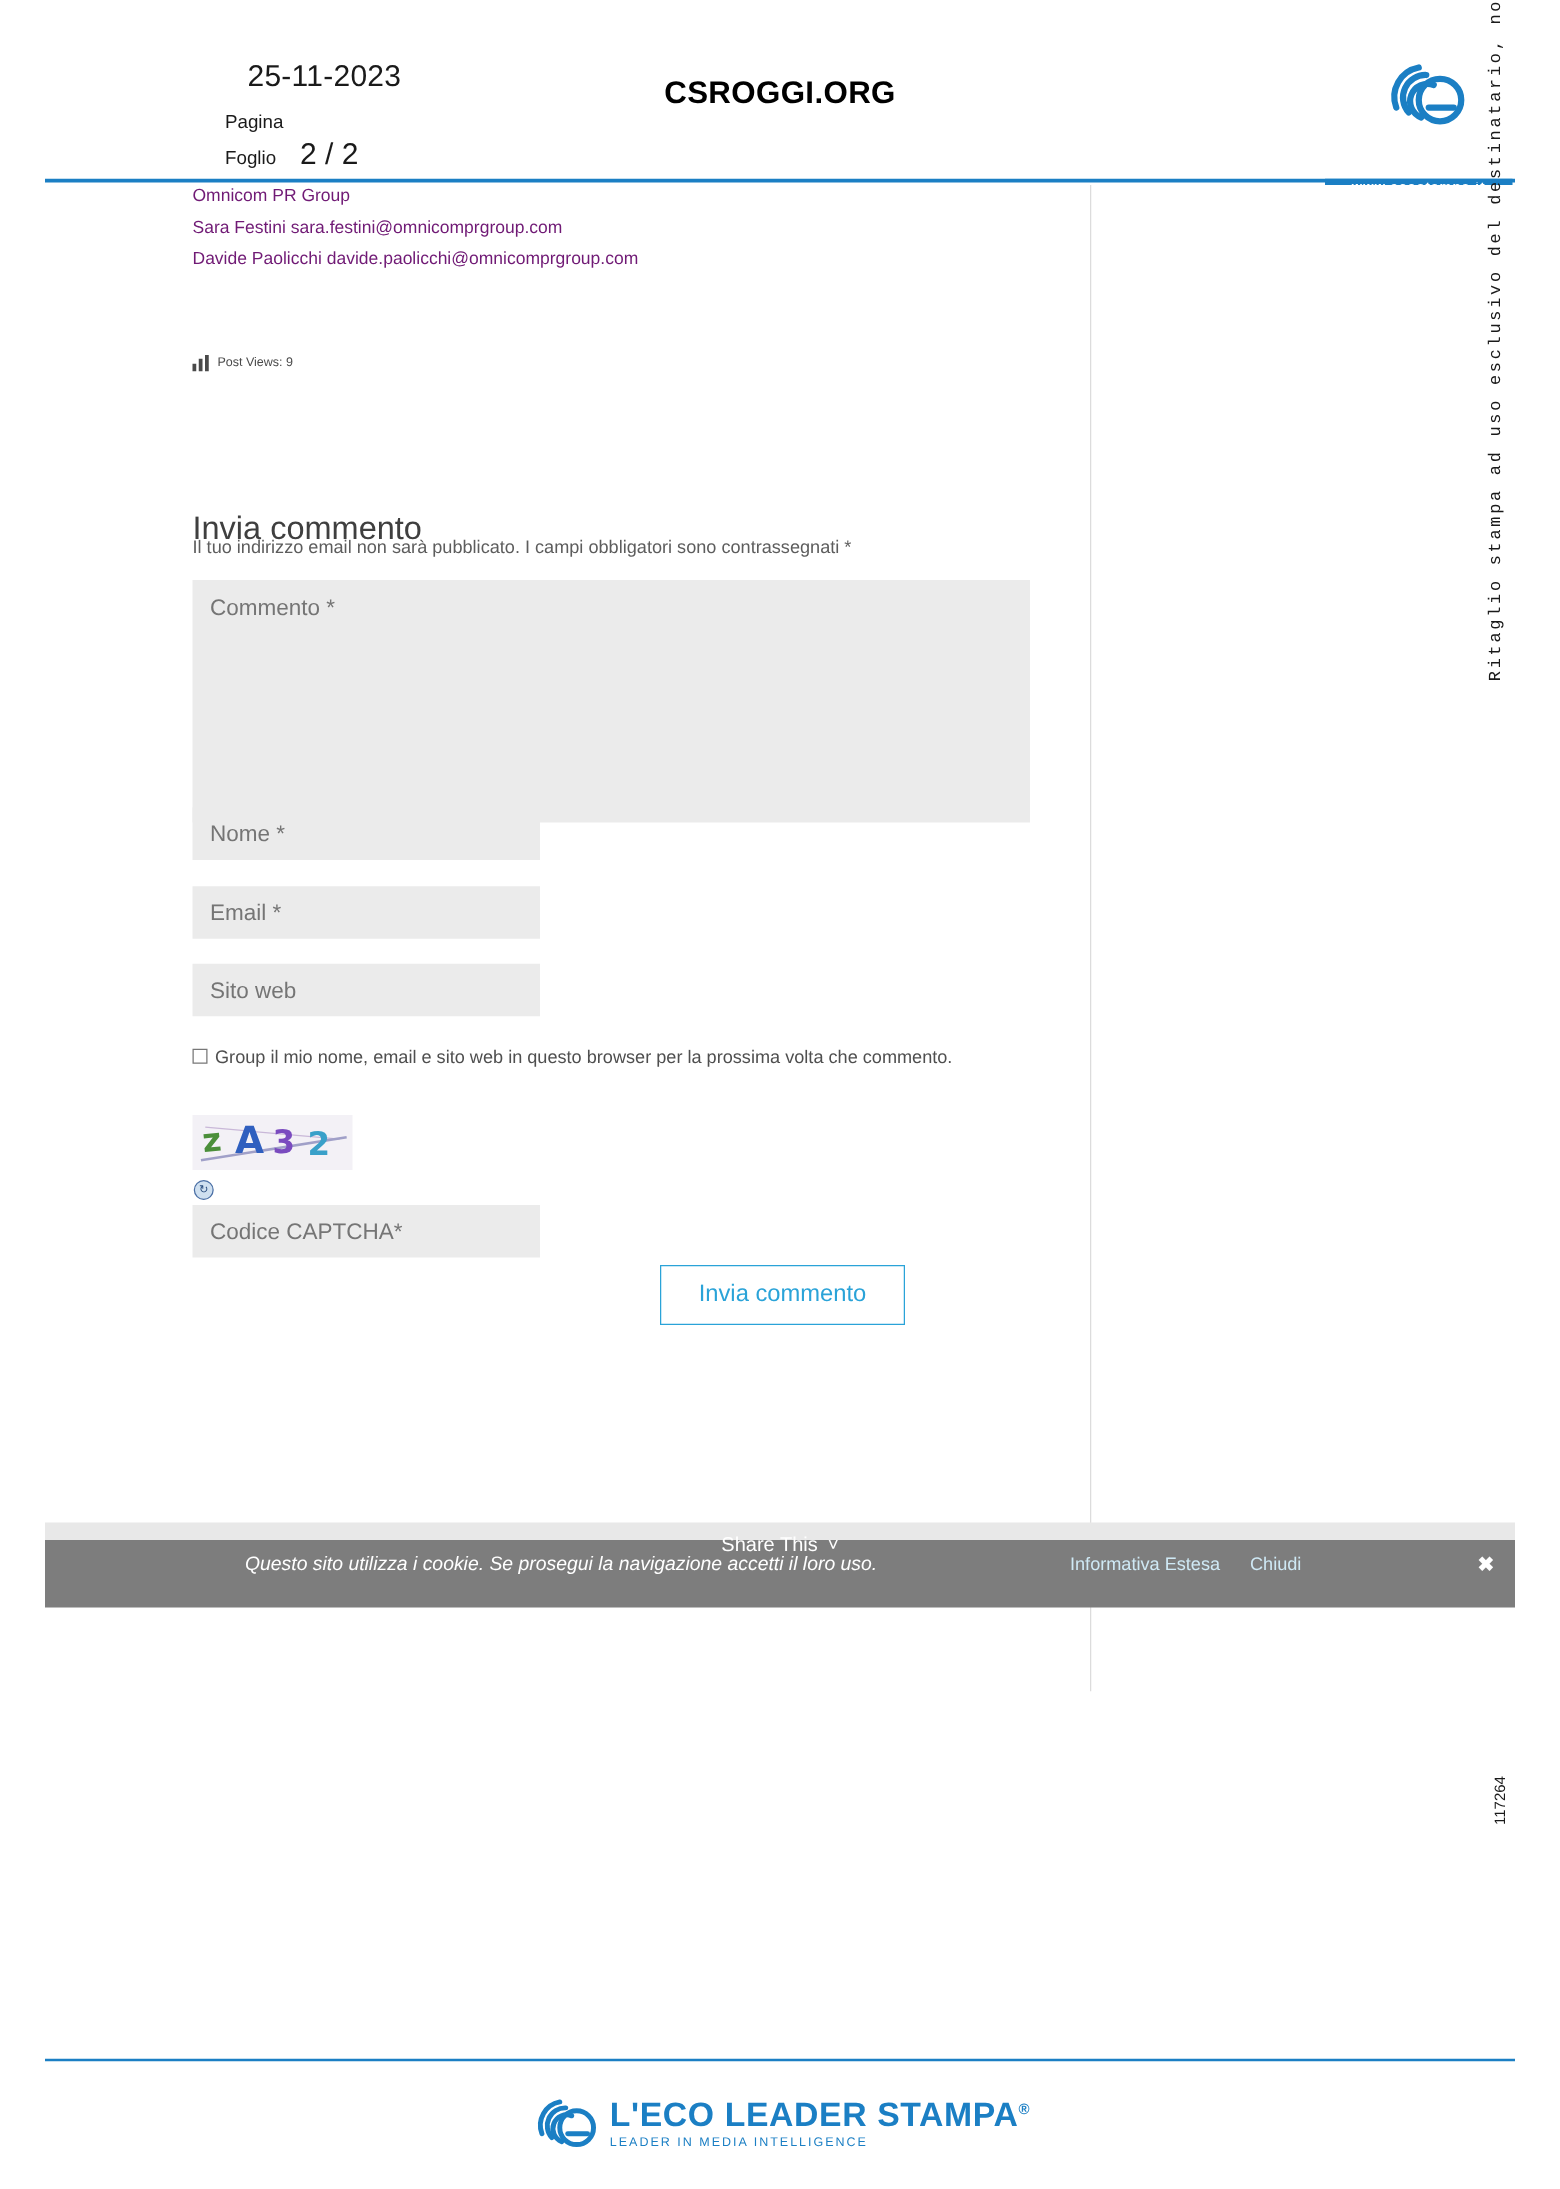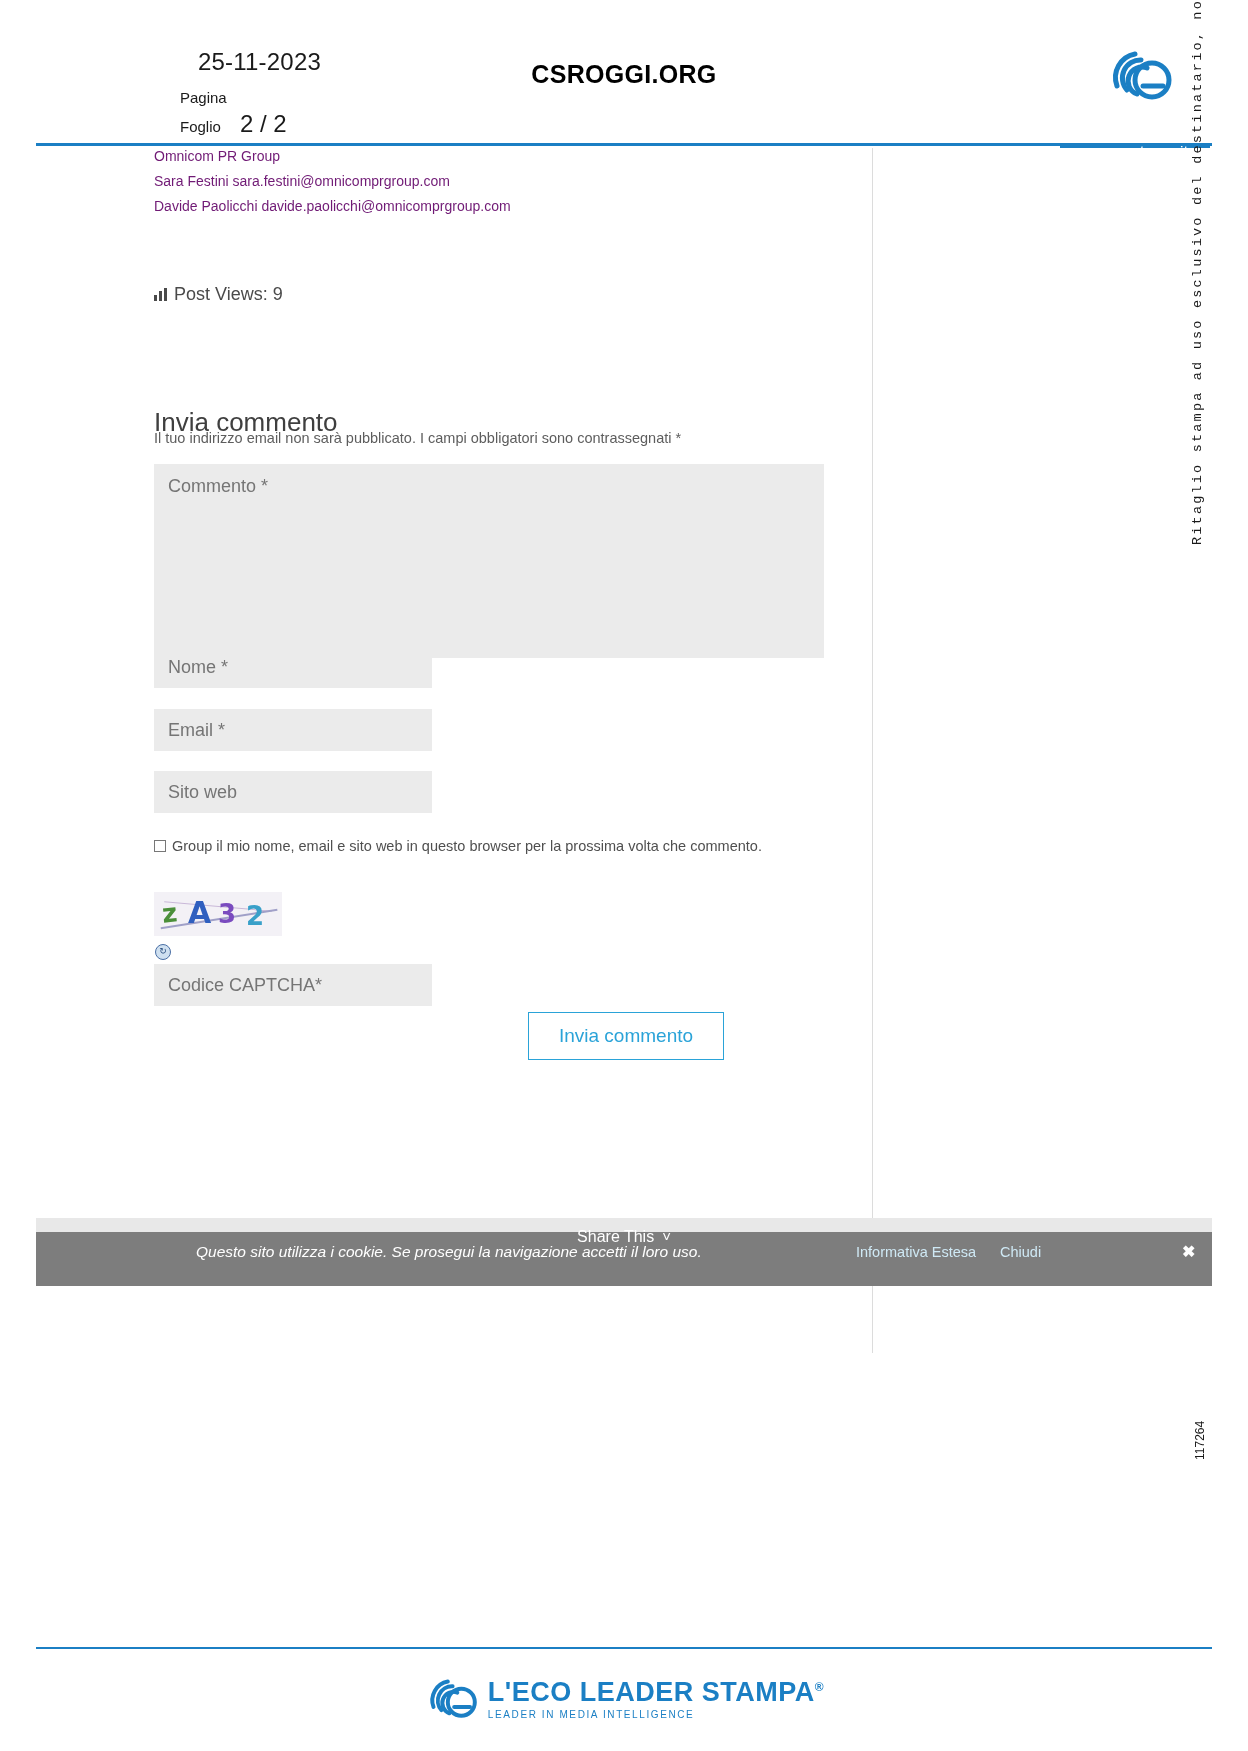--- a/index.html
+++ b/index.html
@@ -110,21 +110,21 @@
     white-space: nowrap;
     text-align: right;
   }
   #addr0 { top: 0px; }
   #addr1 { top: 25px; }
   #addr2 { top: 50px; }
 
   #post-views {
     position: absolute;
     left: 118px; top: 136px;
-    font-size: 18px;
+    font-size: 10px;
     color: #4a4a4a;
     display: flex;
     align-items: center;
     gap: 7px;
   }
   .bars-icon {
     display: inline-block;
     width: 13px; height: 13px;
     position: relative;
   }

